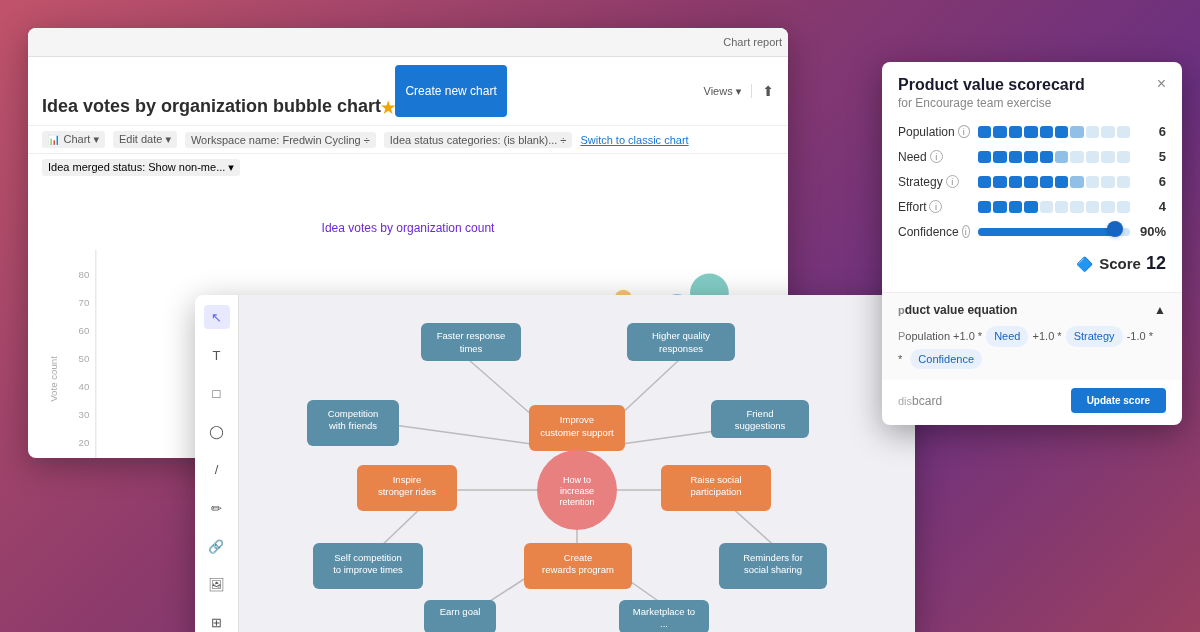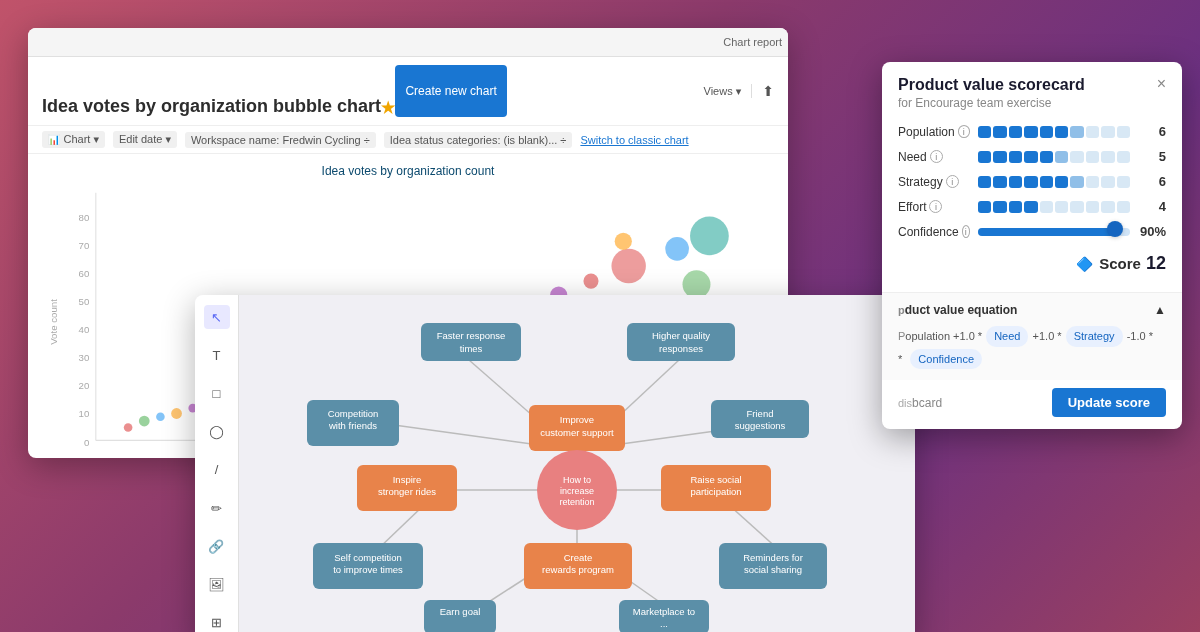--- a/index.html
+++ b/index.html
@@ -79,22 +79,23 @@
     .learn-more-link { color: #1976d2; font-size: 11px; text-decoration: none; }
     .classic-link { color: #1976d2; font-size: 11px; }
     .chart-content {
       padding: 10px 14px;
       height: calc(100% - 110px);
       position: relative;
     }
     .chart-inner-title {
       text-align: center;
       font-size: 12px;
-      color: #0c4a6e;
+      color: #6d28d9;
       margin-bottom: 4px;
+      margin-top: 32px;
     }
     .chart-area {
       position: relative;
       width: 100%;
       height: 280px;
     }
     .chart-svg {
       width: 100%;
       height: 280px;
     }
@@ -326,21 +327,21 @@
       font-size: 12px;
       color: #888;
       cursor: pointer;
     }
     .update-btn {
       background: #1976d2;
       color: #fff;
       border: none;
       border-radius: 4px;
       padding: 7px 16px;
-      font-size: 13px;
+      font-size: 10px;
       font-weight: 600;
       cursor: pointer;
     }
 
     .views-btn {
       display: flex;
       align-items: center;
       gap: 3px;
       font-size: 11px;
       color: #555;
@@ -383,20 +384,25 @@
       <span>Edit date ▾</span>
     </span>
     <span class="toolbar-item">
       <span>Workspace name: Fredwin Cycling ÷</span>
     </span>
     <span class="toolbar-item">
       <span>Idea status categories: (is blank)... ÷</span>
     </span>
     <a class="classic-link" href="#">Switch to classic chart</a>
   </div>
+  <div style="padding: 3px 14px;">
+    <span class="toolbar-item" style="display:inline-flex;">
+      <span>Idea merged status: Show non-me... ▾</span>
+    </span>
+  </div>
   <div class="chart-content">
     <div class="chart-inner-title">Idea votes by organization count</div>
     <div class="chart-area">
       <svg class="chart-svg" viewBox="0 0 680 260" xmlns="http://www.w3.org/2000/svg">
 
         <line x1="50" y1="10" x2="50" y2="240" stroke="#e0e0e0" stroke-width="1"></line>
         <line x1="50" y1="240" x2="670" y2="240" stroke="#e0e0e0" stroke-width="1"></line>
 
         <text x="44" y="245" font-size="9" fill="#aaa" text-anchor="end">0</text>
         <text x="44" y="218" font-size="9" fill="#aaa" text-anchor="end">10</text>

